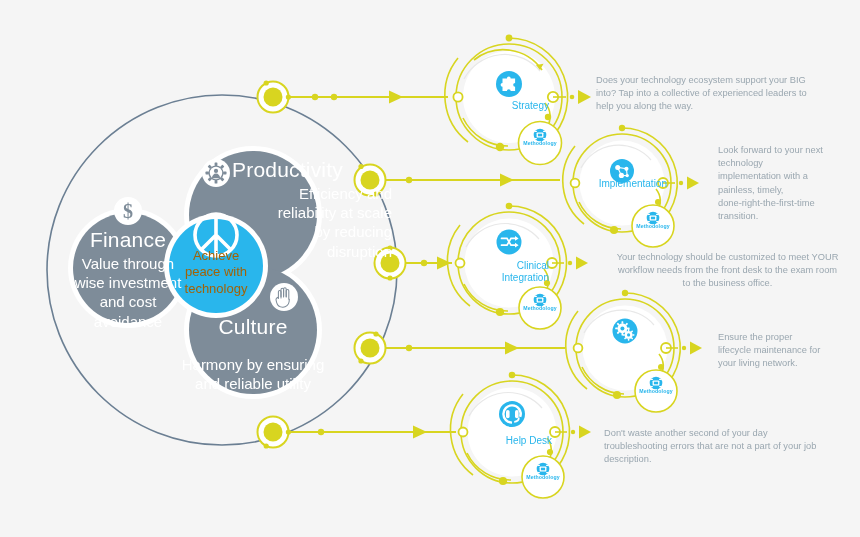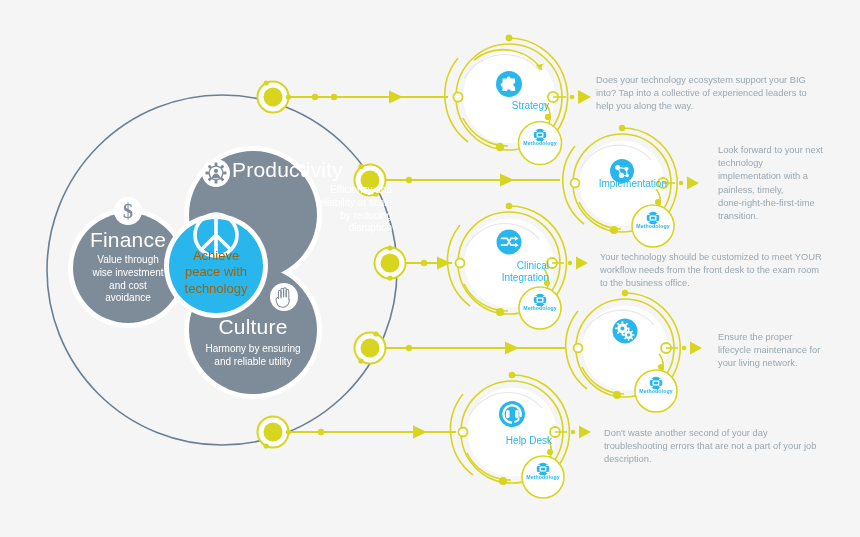--- a/index.html
+++ b/index.html
@@ -9,21 +9,21 @@
     font-family:"Liberation Sans", sans-serif;
     overflow:hidden;
     position:relative;
   }
   #stage{position:absolute;left:0;top:0;width:860px;height:537px;}
   svg.layer{position:absolute;left:0;top:0;width:860px;height:537px;}
 
   
   .venn-label{position:absolute;text-align:center;color:#ffffff;pointer-events:none;}
   .venn-title{font-size:21px;font-weight:400;letter-spacing:.2px;line-height:1.1;}
-  .venn-desc{font-size:10px;line-height:1.28;font-weight:400;}
+  .venn-desc{font-size:15px;line-height:1.28;font-weight:400;}
   .center-title{font-size:13px;line-height:1.25;font-weight:400;color:#a16207;}
 
   
   .node-label{
     position:absolute;text-align:right;color:#29b6ec;
     font-size:10px;line-height:1.18;font-weight:400;pointer-events:none;
   }
   .meth-label{
     position:absolute;text-align:center;color:#29b6ec;
     font-size:5.2px;font-weight:700;letter-spacing:.1px;pointer-events:none;
@@ -394,21 +394,21 @@
     <div class="venn-desc" style="margin-top:3px;">
       <div>Efficiency and</div>
       <div>reliability at scale</div>
       <div>by reducing</div>
       <div>disruption</div>
     </div>
   </div>
 
   <div class="venn-label" style="left:178px;top:315px;width:150px;">
     <div class="venn-title">Culture</div>
-    <div class="venn-desc" style="margin-top:5px;">
+    <div class="venn-desc" style="margin-top:17px;">
       <div>Harmony by ensuring</div>
       <div>and reliable utility</div>
     </div>
   </div>
 
   <div class="venn-label" style="left:156px;top:248px;width:120px;">
     <div class="center-title">
       <div>Achieve</div>
       <div>peace with</div>
       <div>technology</div>
@@ -446,21 +446,21 @@
 
   <div class="desc" style="left:718px;top:144px;width:130px;">
     <div>Look forward to your next</div>
     <div>technology</div>
     <div>implementation with a</div>
     <div>painless, timely,</div>
     <div>done-right-the-first-time</div>
     <div>transition.</div>
   </div>
 
-  <div class="desc" style="left:600px;top:251px;width:255px;">
+  <div class="desc" style="left:600px;top:251px;width:255px;text-align:center;">
     <div>Your technology should be customized to meet YOUR</div>
     <div>workflow needs from the front desk to the exam room</div>
     <div>to the business office.</div>
   </div>
 
   <div class="desc" style="left:718px;top:331px;width:140px;">
     <div>Ensure the proper</div>
     <div>lifecycle maintenance for</div>
     <div>your living network.</div>
   </div>

